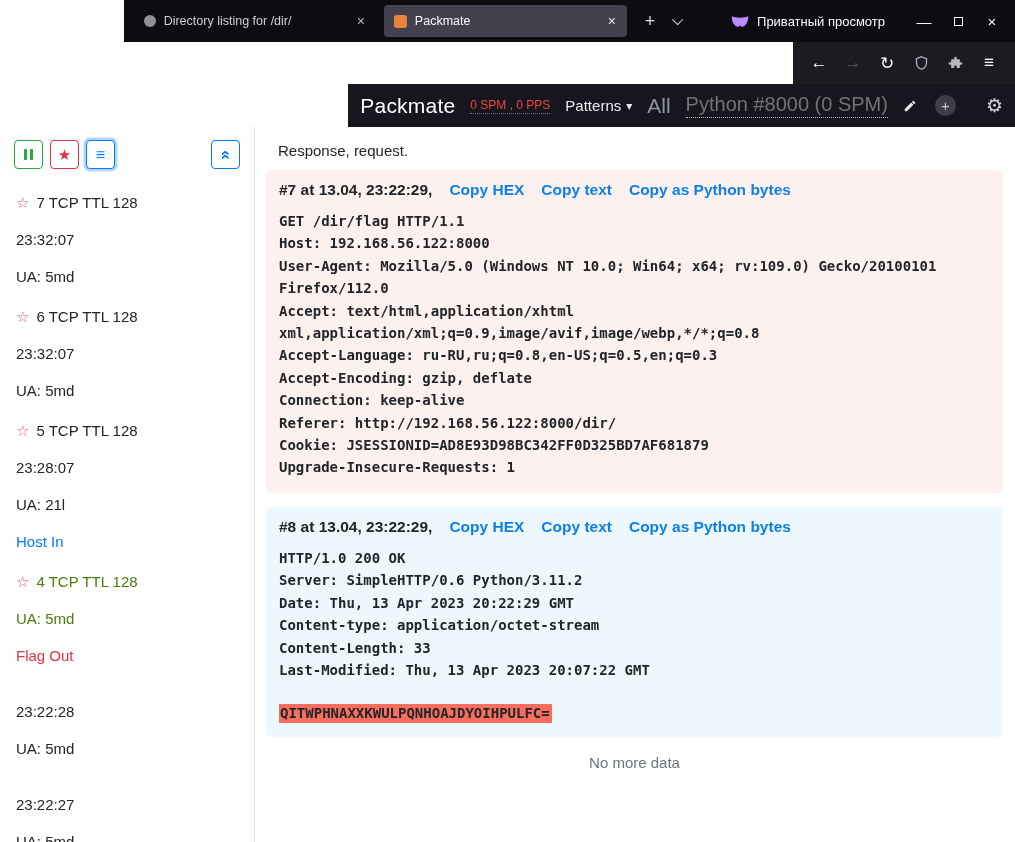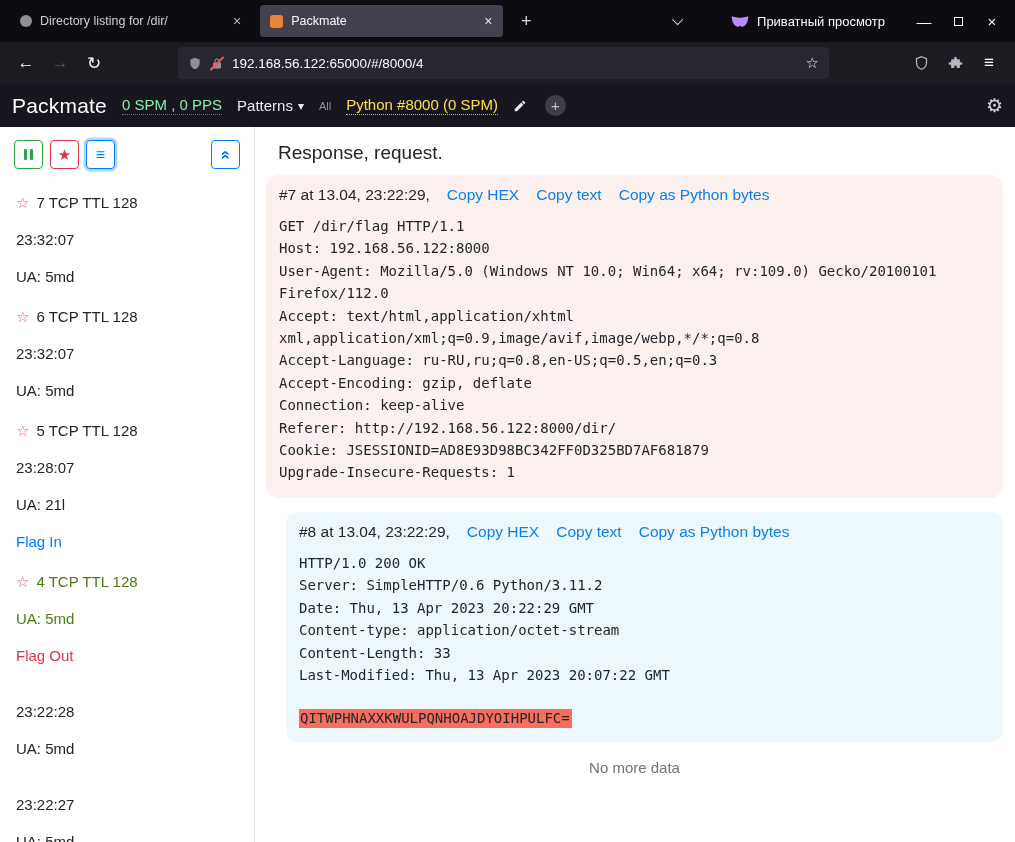--- a/index.html
+++ b/index.html
@@ -1,19 +1,19 @@
 <!DOCTYPE html>
 <html><head>
 <meta charset="utf-8">
 <style>
   * { box-sizing: border-box; margin: 0; padding: 0; }
   html,body { width:1015px; height:842px; overflow:hidden; }
   body { font-family:"Liberation Sans", sans-serif; background:#fff; }
 
-  .window { width:1015px; height:842px; display:flex; flex-direction:column; }
+  .window { width:1015px; height:842px; display:flex; flex-direction:column;align-items:flex-end; }
 
   
   .tabbar { height:42px; background:#0c0c11; display:flex; align-items:center; padding:0 6px 0 10px; flex:0 0 auto; }
   .tab { height:32px; border-radius:4px; display:flex; align-items:center; padding:0 8px 0 10px; color:#cfcfd8; font-size:12.5px; margin-right:8px; cursor:pointer; }
   .tab.active { background:#42414d; color:#fbfbfe; }
   .tab .favicon { width:13px; height:13px; border-radius:3px; margin-right:8px; flex:0 0 auto; }
   .favicon.doc { background:#8f8f98; border-radius:50%; width:12px; height:12px; }
   .favicon.pm { background:#e8833a; }
   .tab .tab-title { width:180px; white-space:nowrap; overflow:hidden; }
   .tab .tab-close { margin-left:10px; font-size:14px; color:#b9b9c2; padding:0 3px; border-radius:3px; }
@@ -33,25 +33,25 @@
   .nav-btn.disabled { color:#57565f; }
   .urlbar { flex:1; height:32px; background:#28272f; border-radius:4px; margin:0 74px 0 66px; display:flex; align-items:center; padding:0 10px; gap:9px; cursor:text; }
   .url-text { flex:1; color:#fbfbfe; font-size:13.5px; white-space:nowrap; overflow:hidden; }
   .url-star { color:#e6e6ec; font-size:15px; cursor:pointer; }
   .lock-wrap { position:relative; display:inline-flex; align-items:center; }
   .lock-slash { position:absolute; left:5px; top:-3px; width:2px; height:19px; background:#ff4f5e; transform:rotate(45deg); border-radius:1px; }
 
   
   .app-header { height:43px; background:#17161e; display:flex; align-items:center; padding:0 12px; gap:15px; flex:0 0 auto; }
   .brand { color:#fff; font-size:21px; letter-spacing:.2px; cursor:pointer; }
-  .stats { color:#86efac; font-size:15px; border-bottom:1px dotted #6c757d; padding-bottom:1px; }
+  .stats { color:#ef4444; font-size:12px; border-bottom:1px dotted #6c757d; padding-bottom:1px; }
   .pat-dd { color:#e9ecef; font-size:15px; cursor:pointer; display:flex; align-items:center; gap:5px; }
   .pat-caret { font-size:12px; color:#e9ecef; }
-  .filter-all { color:#8d949c; font-size:11px; cursor:pointer; }
-  .service { color:#fde047; font-size:15px; border-bottom:1px dotted #adb5bd; padding-bottom:1px; cursor:pointer; }
+  .filter-all { color:#8d949c; font-size:21px; cursor:pointer; }
+  .service { color:#737373; font-size:20px; border-bottom:1px dotted #adb5bd; padding-bottom:1px; cursor:pointer; }
   .pencil-btn { display:flex; align-items:center; cursor:pointer; }
   .plus-circle { width:21px; height:21px; border-radius:50%; background:#3f3e48; color:#c3c3cb; display:flex; align-items:center; justify-content:center; font-size:15px; cursor:pointer; margin-left:3px; }
   .hdr-spacer { flex:1; }
   .gear { color:#ced4da; font-size:19px; cursor:pointer; }
 
   
   .content { flex:1; display:flex; overflow:hidden; background:#fff; }
 
   .sidebar { width:255px; flex:0 0 255px; border-right:1px solid #dee2e6; display:flex; flex-direction:column; overflow:hidden; }
   .side-toolbar { display:flex; gap:7px; padding:13px 14px 10px; align-items:center; }
@@ -69,24 +69,24 @@
   .pkt { padding:9px 16px 10px; font-size:15px; line-height:21px; color:#212529; cursor:pointer; }
   .pstar { color:#e4606d; margin-right:7px; font-size:15px; cursor:pointer; }
   .pline { color:#212529;margin-top:16px; }
   .pline.flag-in { color:#007bff; cursor:pointer; }
   .pline.flag-out { color:#dc3545; cursor:pointer; }
   .pkt.selected .ptitle, .pkt.selected .pline { color:#4d7c0f; }
   .pkt.selected .pline.flag-out { color:#dc3545; }
   .side-nomore { text-align:center; color:#6c757d; font-size:15px; padding:12px 0 16px; }
 
   .main { flex:1; padding:12px 12px 0 11px; overflow:hidden; }
-  .intro { font-size:19px; color:#212529; margin:3px 0 11px 12px; }
-  .card { border-radius:13px; padding:11px 13px 14px; margin-bottom:14px; }
+  .intro { font-size:15px; color:#212529; margin:3px 0 11px 12px; }
+  .card { border-radius:5px; padding:11px 13px 14px; margin-bottom:14px;font-weight:bold; }
   .card.req { background:#fdf1f0; }
-  .card.res { background:#edf8fc;margin-left:20px; }
+  .card.res { background:#edf8fc; }
   .card-head { display:flex; align-items:baseline; gap:17px; margin-bottom:11px; }
   .pkt-id { font-size:15.5px; color:#212529; }
   .copy-link { font-size:15.5px; color:#0d7fe8; text-decoration:none; cursor:pointer; }
   .pkt-body { font-family:"DejaVu Sans Mono", monospace; font-size:14px; line-height:22.4px; color:#212529; white-space:pre-wrap; overflow-wrap:anywhere; }
   .flag-line { margin-top:22px; font-family:"DejaVu Sans Mono", monospace; font-size:14px; line-height:20px; }
   .flag-mark { background:#f76e5f; color:#212529; padding:1px 2px 2px 1px; }
   .main-nomore { text-align:center; color:#6c757d; font-size:15px; margin-top:17px; }
 </style>
 </head>
 <body>
@@ -121,33 +121,20 @@
           <span class="sq"></span>
         </div>
       <div class="wc">×</div>
     </div>
   </div>
 
   <div class="navbar">
     <div class="nav-btn">←</div>
     <div class="nav-btn disabled">→</div>
     <div class="nav-btn">↻</div>
-    <div class="urlbar">
-      <svg width="14" height="15" viewBox="0 0 24 24">
-          <path d="M12 2 L20 5 V11 C20 16.5 16.5 20.5 12 22 C7.5 20.5 4 16.5 4 11 V5 Z" fill="#8f8f98"></path>
-        </svg>
-      <span class="lock-wrap">
-        <svg width="12" height="13" viewBox="0 0 24 24">
-            <path d="M7 10 V7 a5 5 0 0 1 10 0 v3 h1 a2 2 0 0 1 2 2 v8 a2 2 0 0 1 -2 2 H6 a2 2 0 0 1 -2 -2 v-8 a2 2 0 0 1 2 -2 Z M9 10 h6 V7 a3 3 0 0 0 -6 0 Z" fill="#8f8f98"></path>
-          </svg>
-        <span class="lock-slash"></span>
-      </span>
-      <span class="url-text">192.168.56.122:65000/#/8000/4</span>
-      <span class="url-star">☆</span>
-    </div>
     <div class="nav-btn">
       <svg width="15" height="16" viewBox="0 0 24 24" fill="none" stroke="#b6b6bf" stroke-width="2">
           <path d="M12 2 L20 5 V11 C20 16.5 16.5 20.5 12 22 C7.5 20.5 4 16.5 4 11 V5 Z"></path>
         </svg>
     </div>
     <div class="nav-btn">
       <svg width="15" height="15" viewBox="0 0 24 24">
           <path d="M10 3 a2 2 0 0 1 4 0 v2 h4 a1 1 0 0 1 1 1 v4 h2 a2 2 0 0 1 0 4 h-2 v4 a1 1 0 0 1 -1 1 h-4 v-2 a2 2 0 0 0 -4 0 v2 H6 a1 1 0 0 1 -1 -1 v-4 H3 a2 2 0 0 1 0 -4 h2 V6 a1 1 0 0 1 1 -1 h4 Z" fill="#b6b6bf"></path>
         </svg>
     </div>
@@ -206,21 +193,21 @@
         <div class="pkt">
           <div><span class="pstar">☆</span><span class="ptitle">6 TCP TTL 128</span></div>
           <div class="pline">23:32:07</div>
           <div class="pline">UA: 5md</div>
         </div>
 
         <div class="pkt">
           <div><span class="pstar">☆</span><span class="ptitle">5 TCP TTL 128</span></div>
           <div class="pline">23:28:07</div>
           <div class="pline">UA: 21l</div>
-          <div class="pline flag-in">Flag In</div>
+          <div class="pline flag-in">Host In</div>
         </div>
 
         <div class="pkt selected">
           <div><span class="pstar">☆</span><span class="ptitle">4 TCP TTL 128</span></div>
           <div class="pline">UA: 5md</div>
           <div class="pline flag-out">Flag Out</div>
         </div>
 
         <div class="pkt">
           <div class="pline">23:22:28</div>

